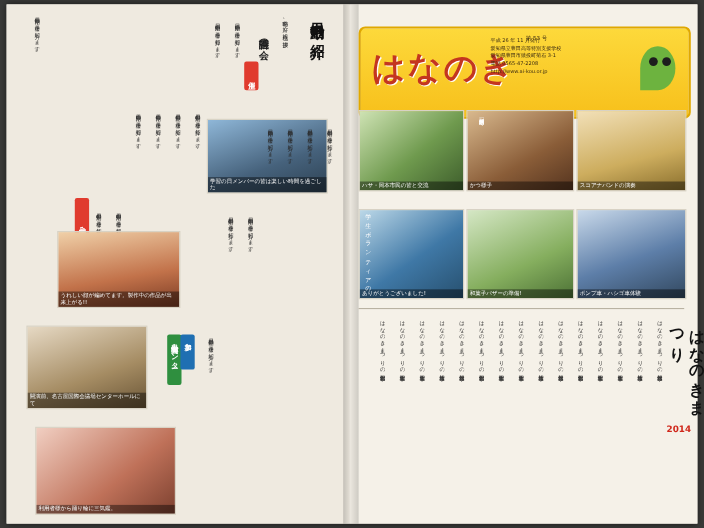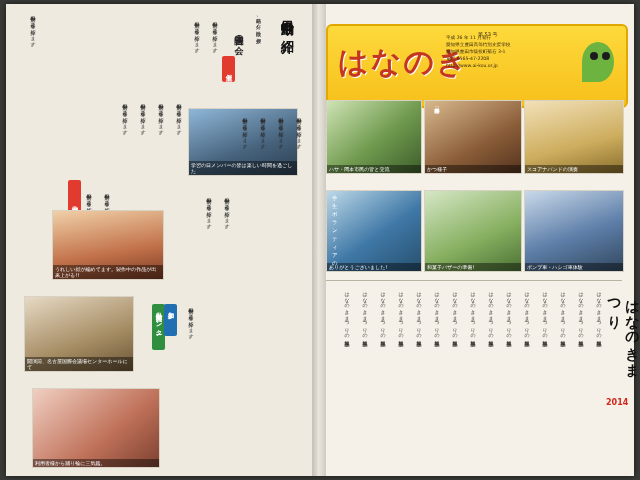--- a/index.html
+++ b/index.html
@@ -49,21 +49,21 @@
   .redbox{position:absolute;background:#e03b2e;color:#fff;font-size:6.5px;font-weight:bold;
           writing-mode:vertical-rl;padding:3px 2px;border-radius:2px;text-align:center;}
   .greenbox{position:absolute;background:#2f8f3f;color:#fff;font-size:6.5px;font-weight:bold;
             writing-mode:vertical-rl;padding:3px 2px;border-radius:2px;}
   .bluebox{position:absolute;background:#1f6fb2;color:#fff;font-size:6.5px;font-weight:bold;
            writing-mode:vertical-rl;padding:3px 2px;border-radius:2px;}
 
   .pagehead{position:absolute;writing-mode:vertical-rl;font-size:13px;font-weight:bold;color:#111;
             letter-spacing:1px;}
   .festival-title{position:absolute;writing-mode:vertical-rl;font-size:14px;font-weight:bold;color:#111;}
-  .festival-year{position:absolute;font-size:8px;font-weight:bold;color:#d0281b;margin-top:12px;}
+  .festival-year{position:absolute;font-size:8px;font-weight:bold;color:#d0281b;}
 
   .rule{position:absolute;background:#b9b2a2;}
 </style>
 </head>
 <body>
 
 <div id="page">
   <div class="spread">
     <div class="page-left"></div>
     <div class="page-right"></div>

